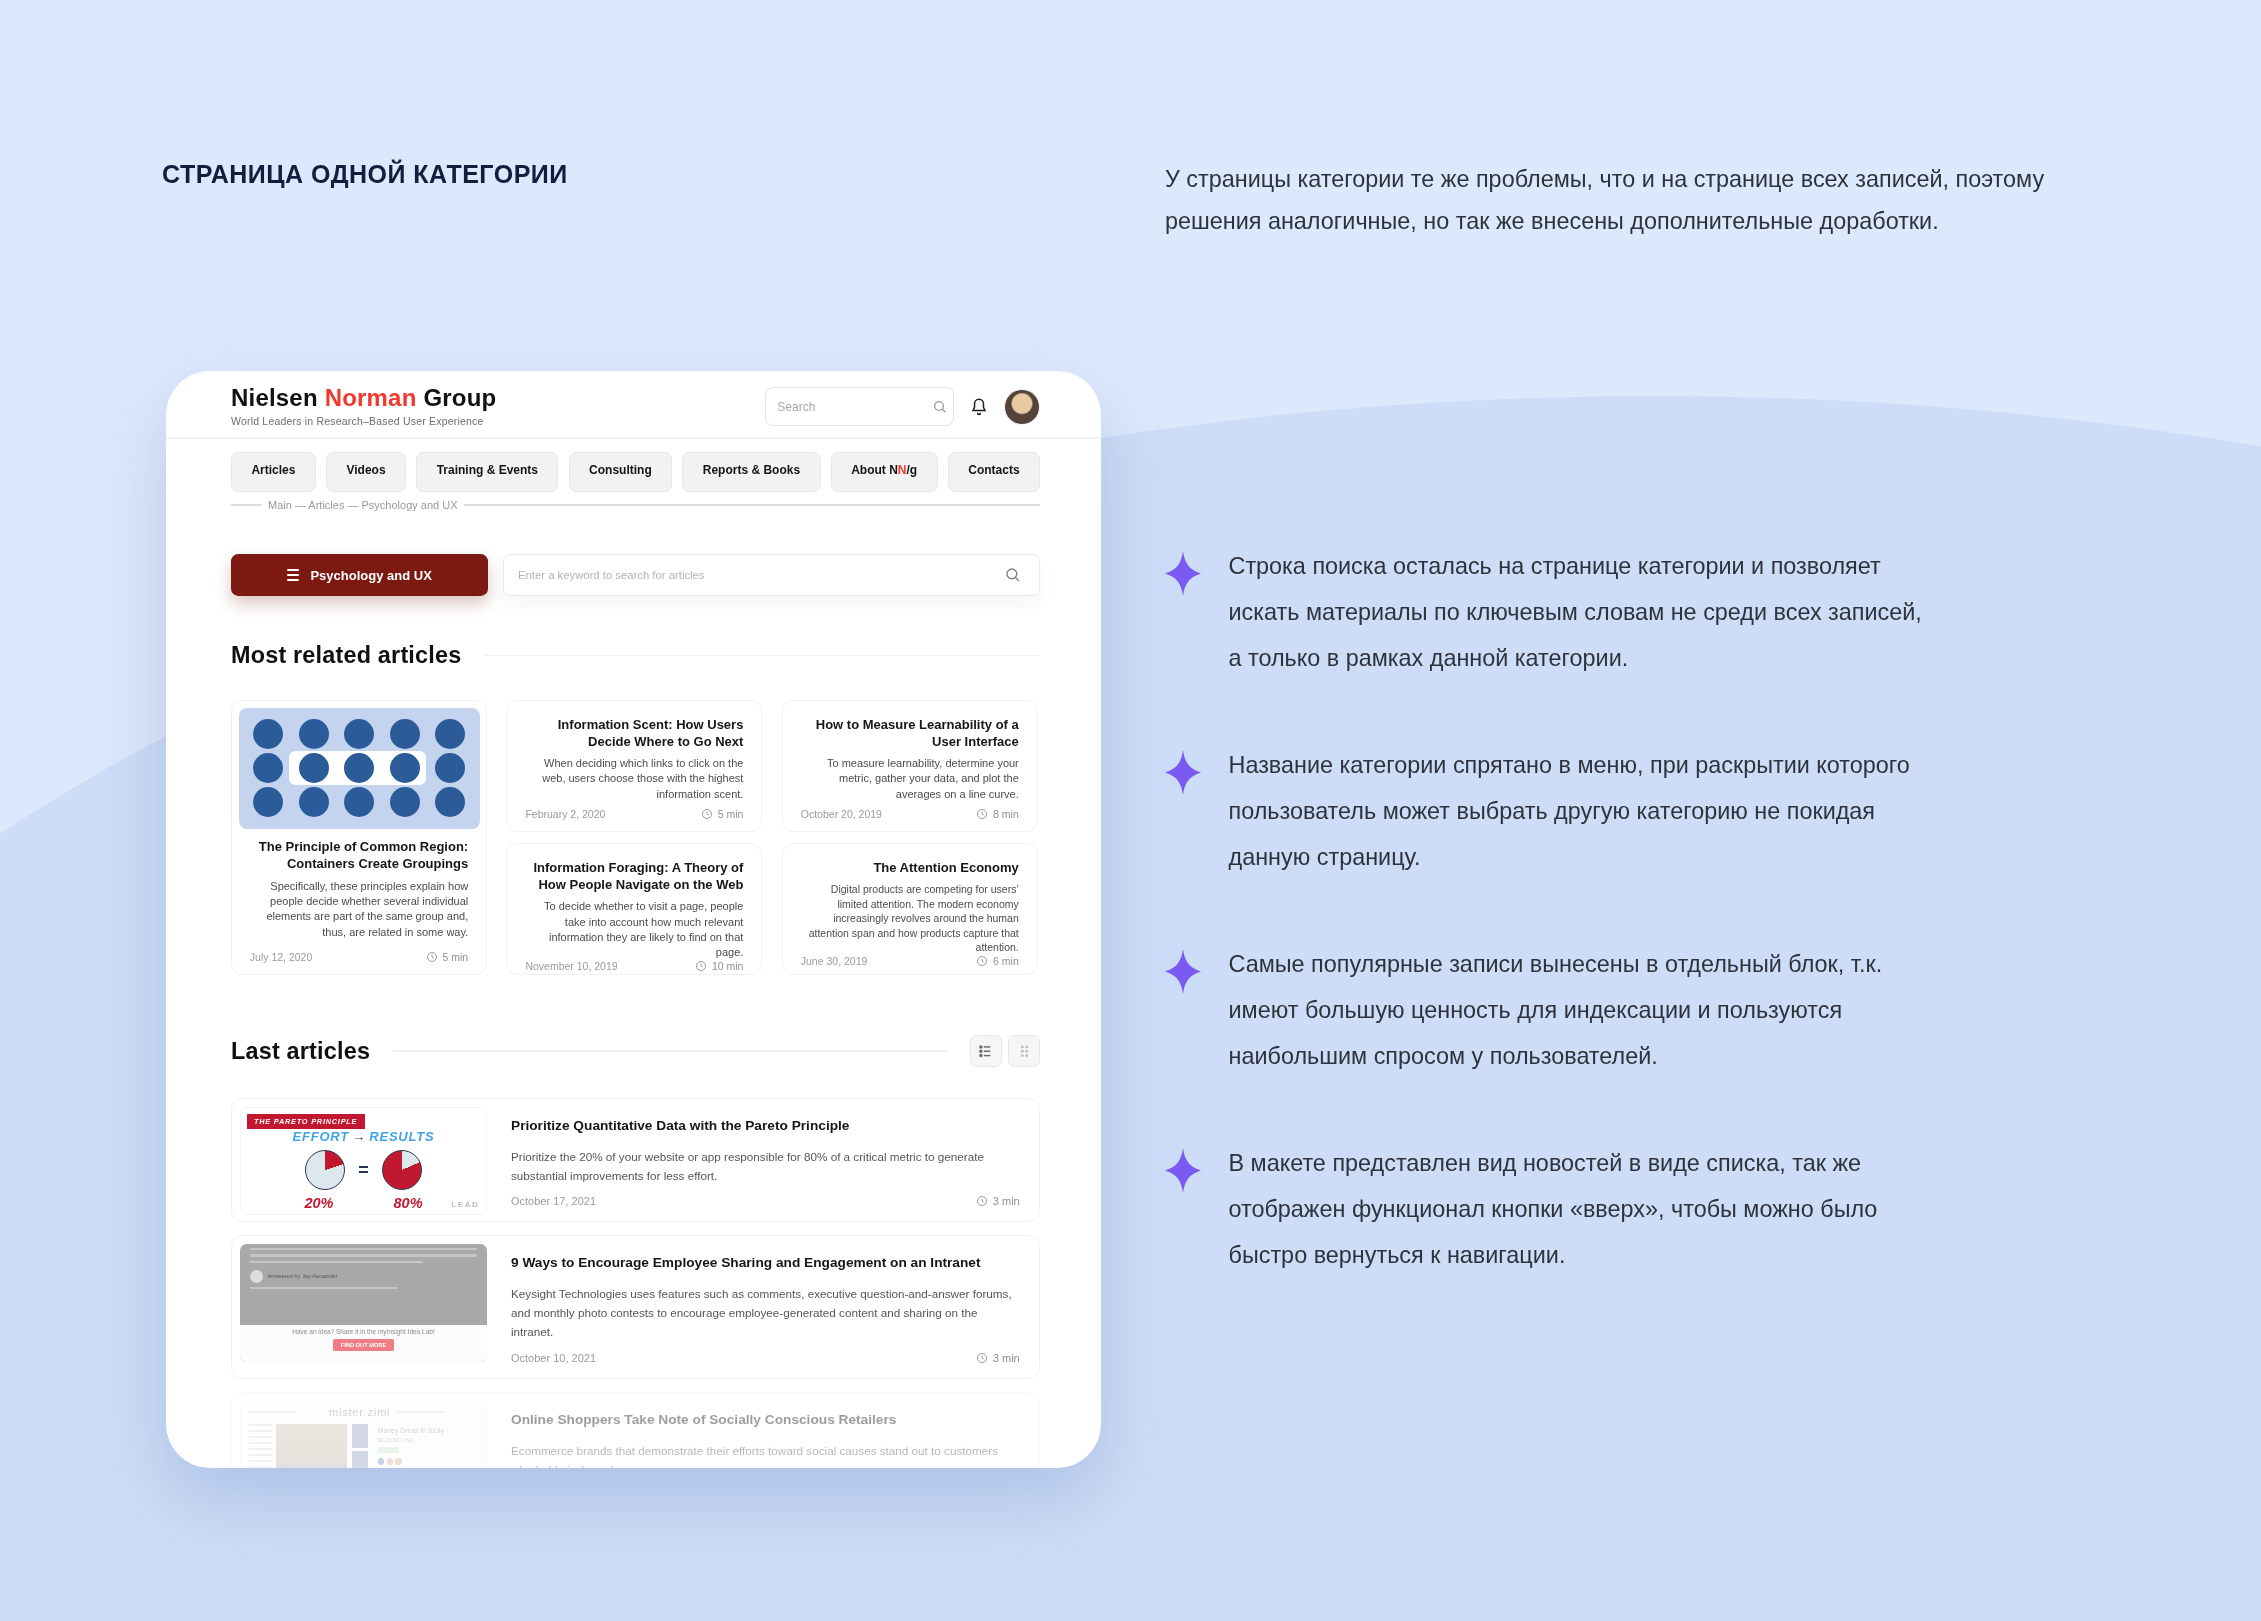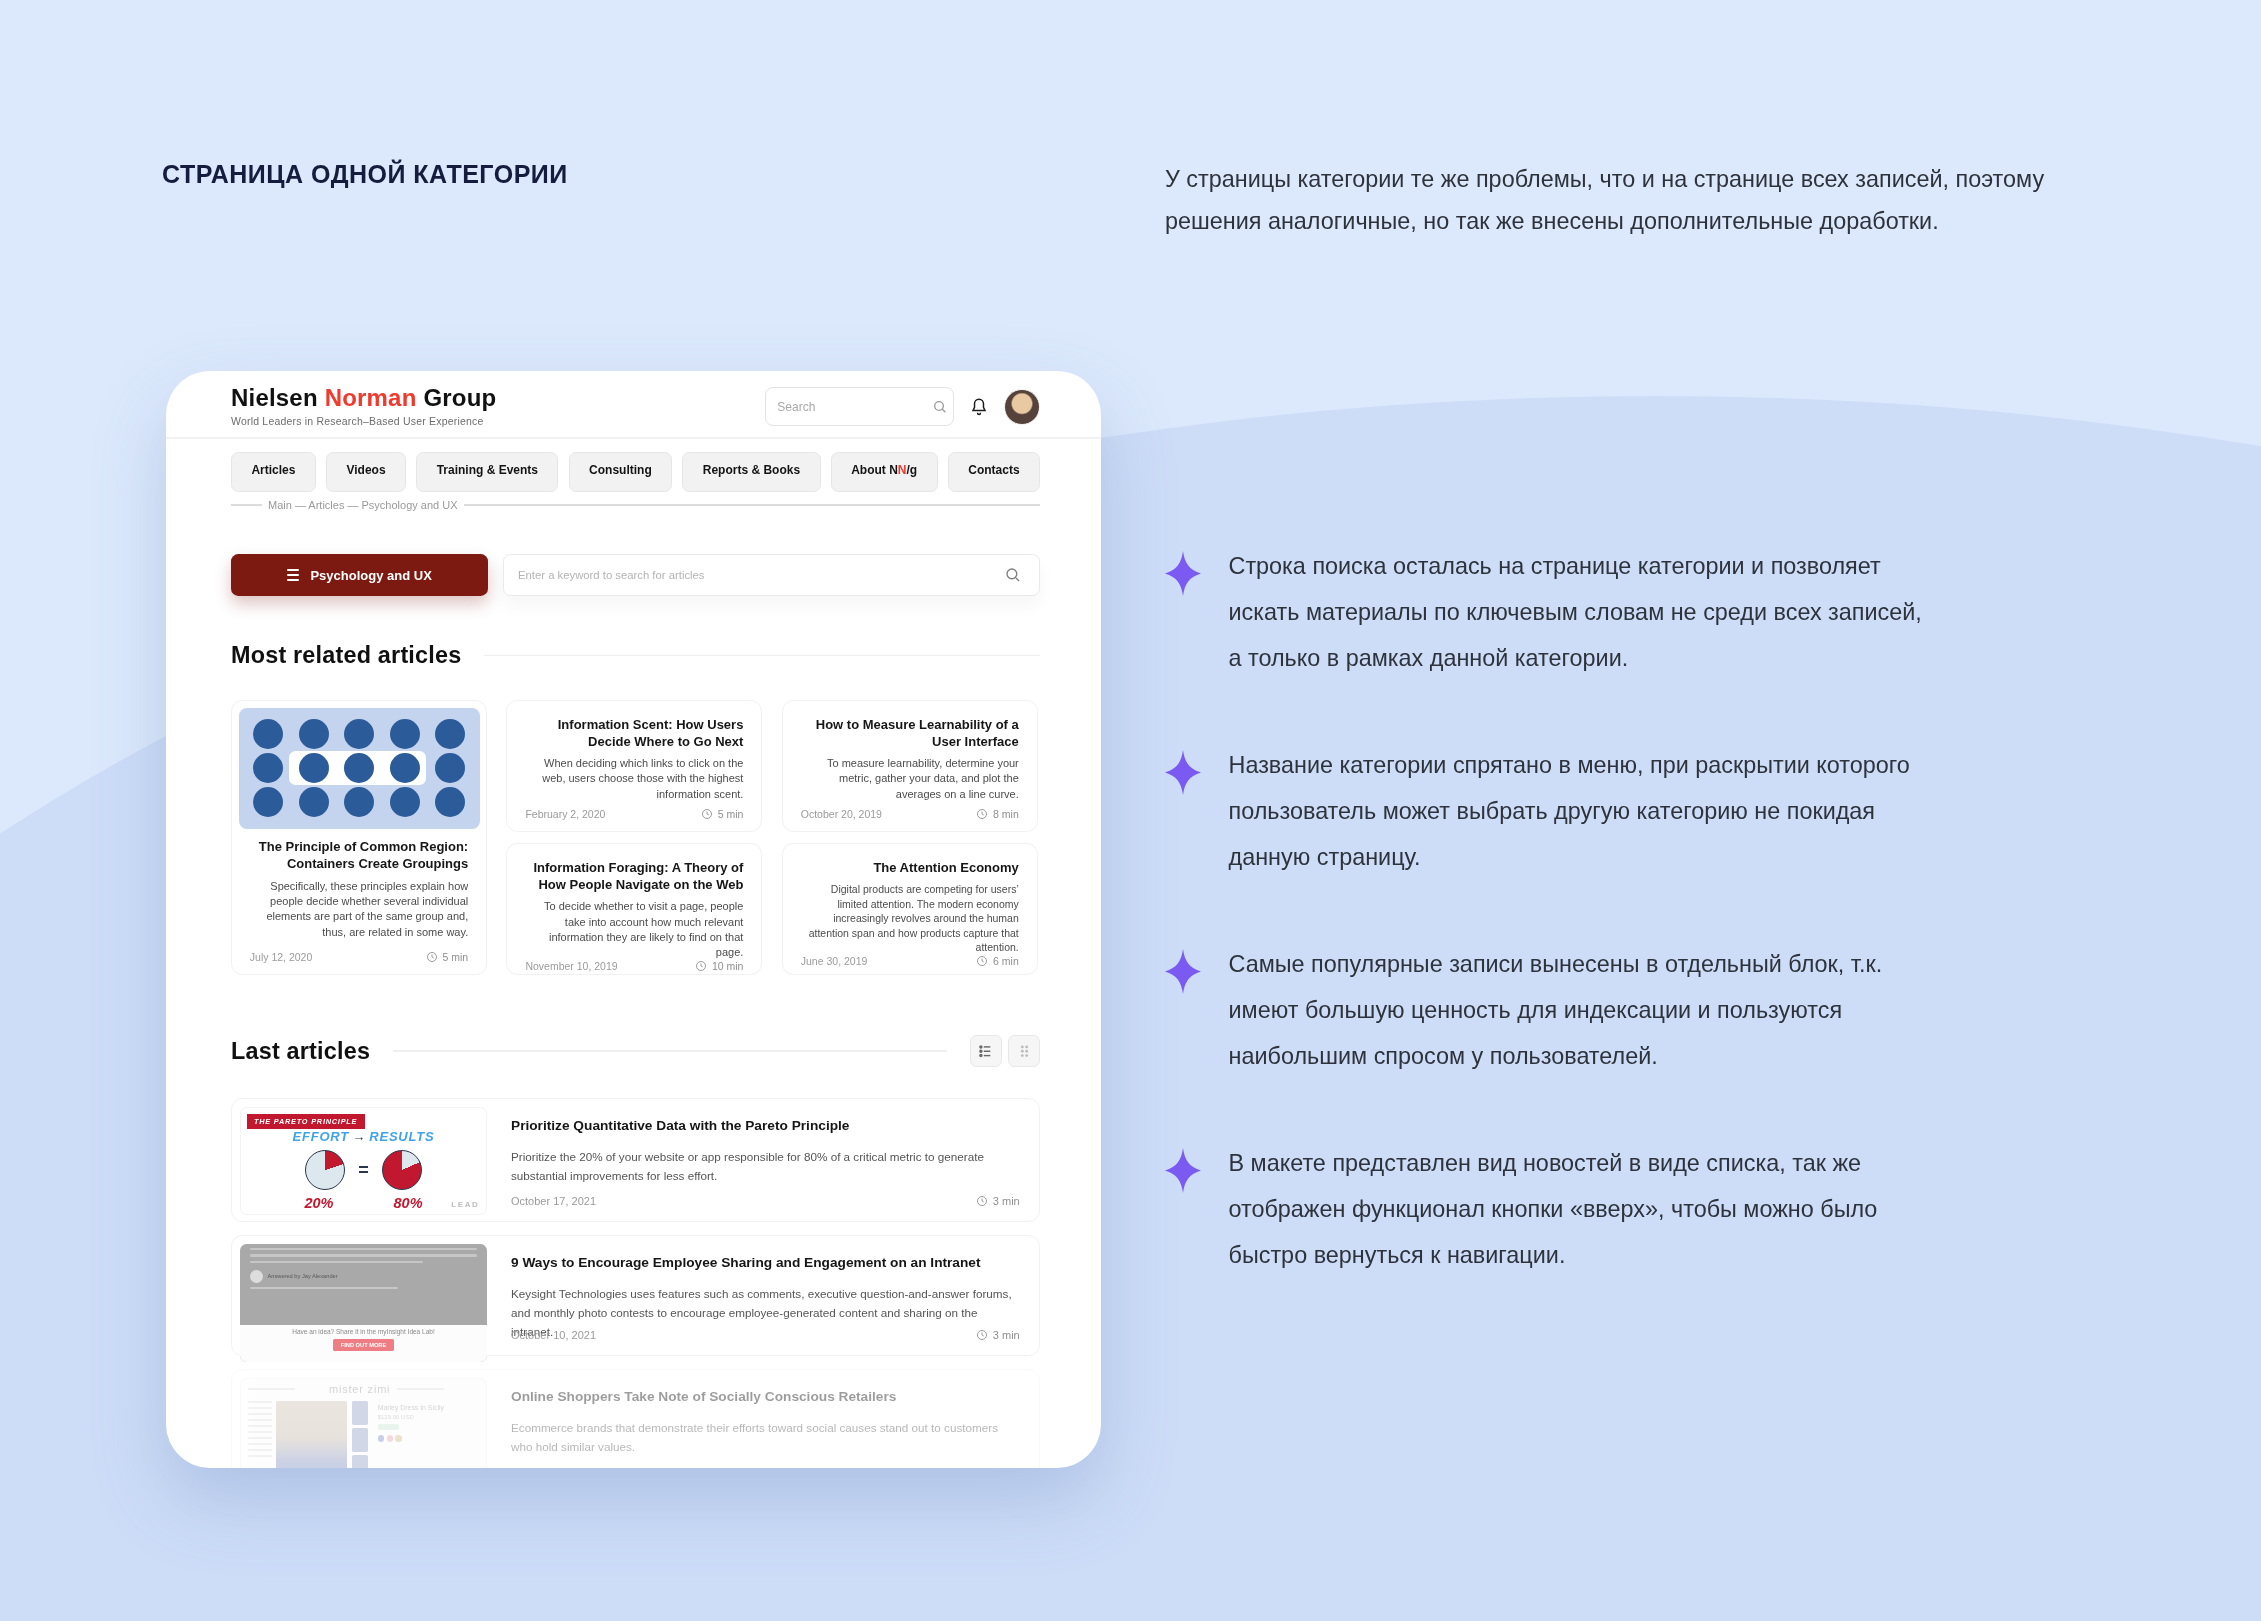--- a/index.html
+++ b/index.html
@@ -380,21 +380,21 @@
                 <svg class="clk" viewBox="0 0 24 24" fill="none" stroke="#9b9b9b" stroke-width="2">
                   <circle cx="12" cy="12" r="9"></circle>
                   <path d="M12 7 v5 l3.5 2"></path>
                 </svg>
                 <span>3 min</span>
               </span>
           </div>
         </div>
       </div>
 
-      <div class="l-item" style="height:121px;">
+      <div class="l-item" style="height:144px;">
         <div class="l-img intra">
           <div class="i-bar"></div>
           <div class="i-bar"></div>
           <div class="i-bar w70"></div>
           <div class="i-person">
             <span class="i-ava"></span>
             <span class="i-name">Answered by Jay Alexander</span>
           </div>
           <div class="i-bar w60"></div>
           <div class="i-foot">

